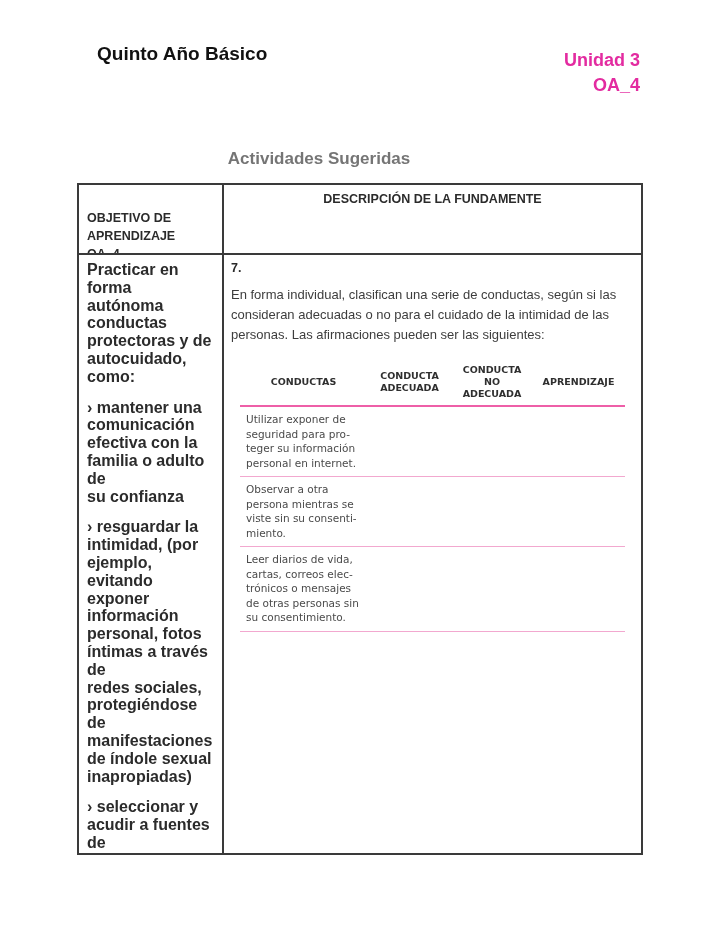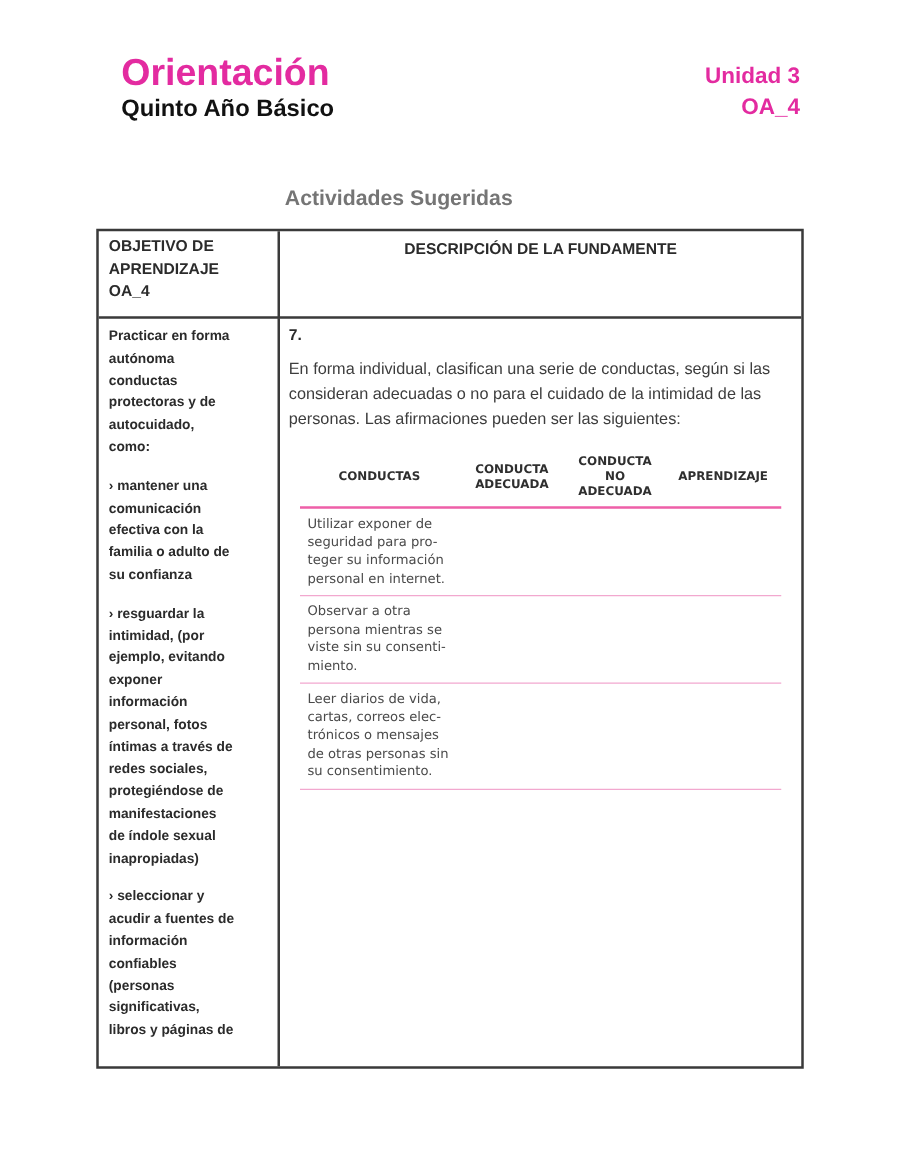--- a/index.html
+++ b/index.html
@@ -41,33 +41,33 @@
     display: grid;
     grid-template-columns: 145px 1fr;
     grid-template-rows: 70px 1fr;
     background: #ffffff;
   }
   .cell { overflow: hidden; }
   .cell-border-right { border-right: 2px solid #3a3a3a; }
   .cell-border-bottom { border-bottom: 2px solid #3a3a3a; }
 
   .objective-header-cell {
-    padding: 3px 8px;
+    padding: 24px 8px;
     font-size: 12.5px; font-weight: bold; color: #2b2b2b;
     line-height: 18px; white-space: pre-line;
   }
   .description-header-cell {
     padding: 7px 8px;
     font-size: 12.5px; font-weight: bold; color: #2b2b2b;
     text-align: center;
   }
 
   .objective-cell { padding: 6px 8px; }
   .objective-cell p {
-    font-size: 11px; font-weight: bold; color: #2b2b2b;
+    font-size: 16px; font-weight: bold; color: #2b2b2b;
     line-height: 17.8px; white-space: pre-line;
     margin-bottom: 13px;
   }
 
   .activity-cell { padding: 6px 12px 0 7px; }
   .activity-number { font-size: 12.5px; font-weight: bold; color: #2b2b2b; }
   .activity-intro {
     margin-top: 10px;
     font-size: 13px; color: #3d3d3d; line-height: 20px;
   }
@@ -97,21 +97,20 @@
   .conduct-row .rcell {
     padding: 5px 4px 6px 6px;
     font-size: 10.5px; color: #4a4a4a;
     line-height: 14.5px; white-space: pre-line;
   }
 </style>
 </head>
 <body>
 
 <div class="doc-header-left">
-  <div class="doc-title">Orientación</div>
   <div class="doc-subtitle">Quinto Año Básico</div>
 </div>
 
 <div class="doc-header-right">
   <div class="unit-label">Unidad 3</div>
   <div class="oa-label">OA_4</div>
 </div>
 
 <div class="section-title">Actividades Sugeridas</div>
 

